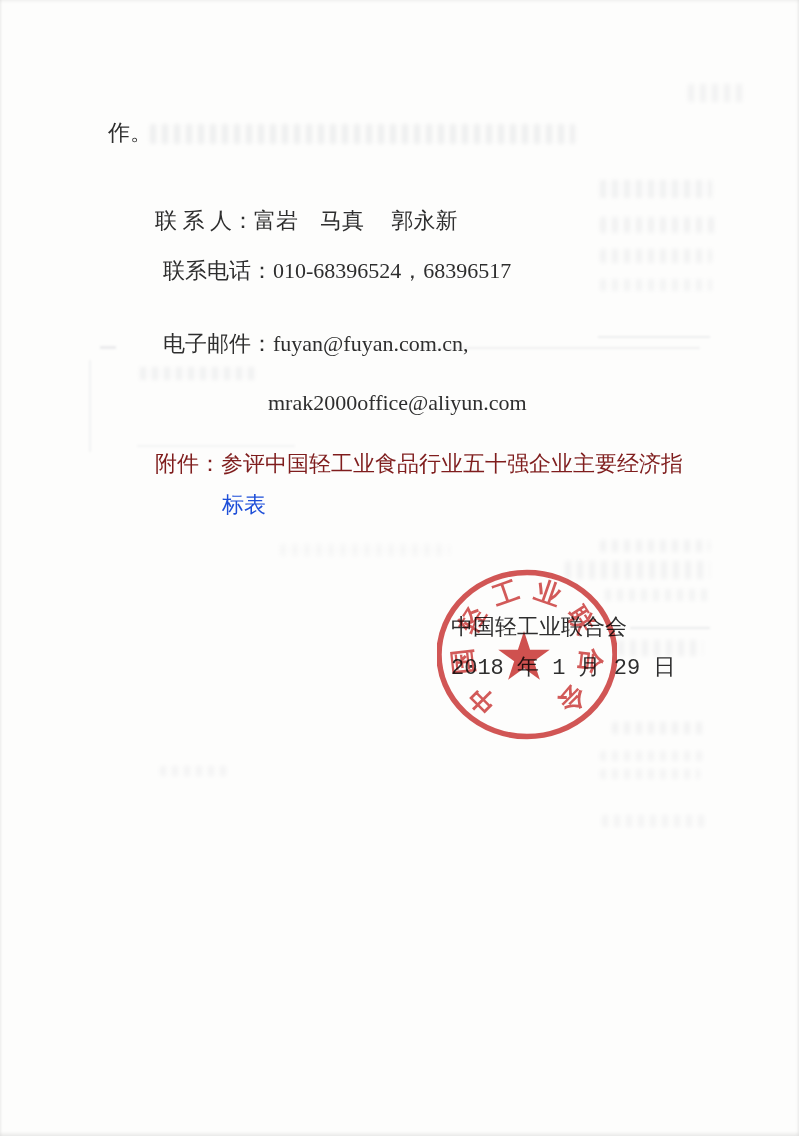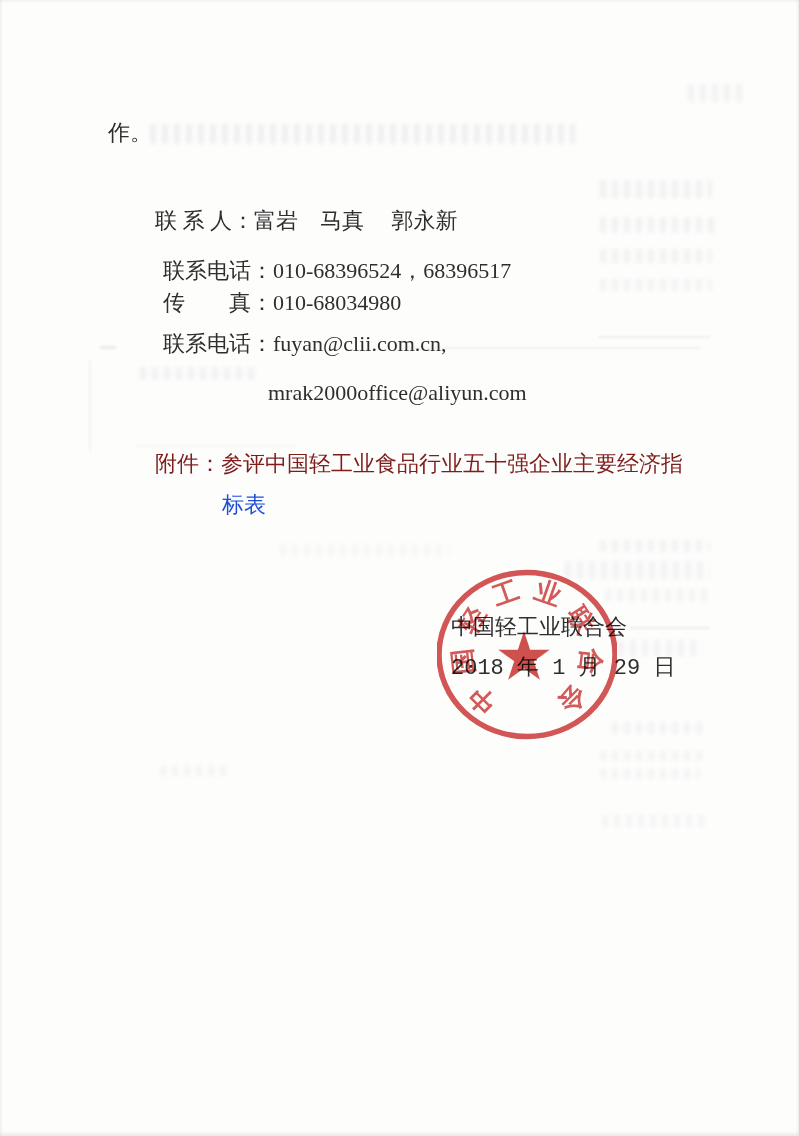--- a/index.html
+++ b/index.html
@@ -24,21 +24,21 @@
     letter-spacing: 0px;
     white-space: pre;
     color: #2e2e2e;
   }
   .intro       { left: 108px; top: 120px; }
   .cl0         { left: 163px; top: 168px; }
   .cl1         { left: 147px; top: 208px; margin-left: 8px; }
   .cl2         { left: 163px; top: 250px; margin-top: 8px; }
   .cl3         { left: 163px; top: 290px; }
   .cl4         { left: 163px; top: 331px; }
-  .cl5         { left: 268px; top: 380px; }
+  .cl5         { left: 268px; top: 390px; }
   .att1        { left: 155px; top: 451px; }
   .att2        { left: 222px; top: 492px; }
   .sig-org     { left: 451px; top: 614px; }
   .sig-date    { left: 451px; top: 656px; font-family: Liberation Mono, monospace; }
 
   .seal {
     position: absolute;
     left: 437px;
     top: 564px;
     width: 180px;
@@ -69,22 +69,21 @@
 </style>
 </head>
 <body>
 
 <div class="page">
 
   <div class="txt intro" style="color: rgb(46, 46, 46);">作。</div>
 
   <div class="txt cl1" style="color: rgb(46, 46, 46);">联 系 人：富岩　马真　 郭永新</div>
   <div class="txt cl2" style="color: rgb(46, 46, 46);">联系电话：010-68396524，68396517</div>
-  <div class="txt cl3" style="color: rgb(46, 46, 46);">传　　真：010-68034980</div>
-  <div class="txt cl4" style="color: rgb(46, 46, 46);">联系电话：fuyan@clii.com.cn,</div>
+  <div class="txt cl4" style="color: rgb(46, 46, 46);">电子邮件：fuyan@fuyan.com.cn,</div>
   <div class="txt cl5" style="color: rgb(46, 46, 46);">mrak2000office@aliyun.com</div>
 
   <div class="txt att1" style="color: #7f1d1d;">附件：参评中国轻工业食品行业五十强企业主要经济指</div>
   <div class="txt att2" style="color: #1d4ed8;">标表</div>
 
   <div class="txt sig-org" style="color: rgb(46, 46, 46);">中国轻工业联合会</div>
   <div class="txt sig-date" style="color: rgb(46, 46, 46);">2018 年 1 月 29 日</div>
 
   <svg class="seal" viewBox="0 0 180 180">
     <ellipse cx="90" cy="90.5" rx="88" ry="82" fill="none" stroke="var(--seal-color, #cb3a38)" stroke-width="5.5" stroke-opacity="0.92"></ellipse>

